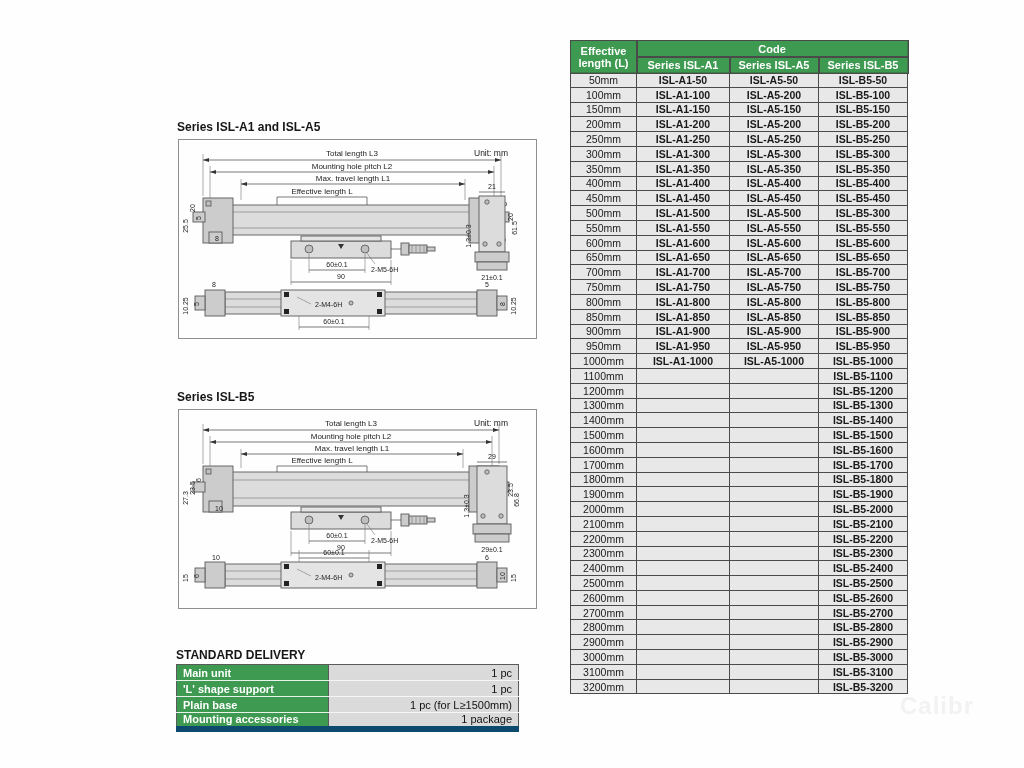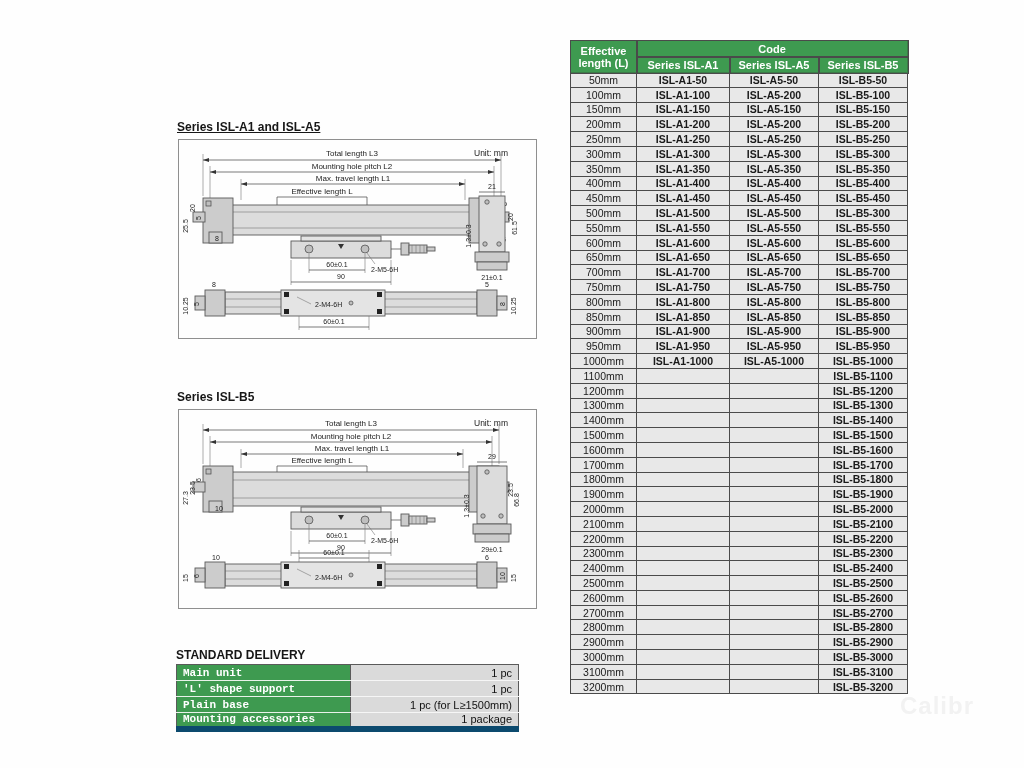--- a/index.html
+++ b/index.html
@@ -23,21 +23,21 @@
   .plate { fill:#e4e4e4; stroke:#5a5a5a; stroke-width:0.9; }
   .arr { fill:#333; stroke:none; }
   .scr { fill:#bfbfbf; stroke:#444; stroke-width:0.7; }
   .blk { fill:#222; stroke:none; }
 
   
   #delivery-table { position:absolute; left:176px; top:664px; width:343px;
     border-collapse:collapse; table-layout:fixed; font-size:11px; }
   #delivery-table td { height:16px; border:1px solid #5a5a5a; padding:0 6px; }
   #delivery-table td.item { background:var(--green); color:#ffffff; font-weight:bold;
-    border-bottom:1px solid #e9f2ea; width:174px;font-family:Liberation Mono, monospace; }
+    border-bottom:1px solid #e9f2ea; width:152px; }
   #delivery-table td.qty { background:#dadada; color:#111; border-bottom:1px solid #f6f6f6;text-align:right; }
   #delivery-table tr:last-child td { border-bottom:6px solid #0c4a6e; }
 
   
   #code-table { position:absolute; left:570px; top:40px; width:337px;
     border-collapse:collapse; table-layout:fixed; font-size:10.5px; }
   #code-table th, #code-table td { border:1px solid #4a4a4a; text-align:center;
     overflow:hidden; white-space:nowrap; }
   #code-table thead th { background:var(--green); color:#fff; font-weight:bold;
     font-size:11px; height:16px; border-color:#3c7a48; outline:1px solid #4a4a4a; }
@@ -50,21 +50,21 @@
   #code-table col.c3 { width:89px; }
 
   #watermark { position:absolute; left:900px; top:692px; font-size:24px; font-weight:bold;
     color:#f2f2f2; letter-spacing:1px; user-select:none; }
 </style>
 </head>
 <body>
 
 <div id="page">
 
-  <div class="section-title" style="left:177px; top:120px;text-decoration:underline;">Series ISL-A1 and ISL-A5</div>
+  <div class="section-title" style="left:177px; top:120px;">Series ISL-A1 and ISL-A5</div>
 
   <div class="diagram-box" style="top:139px;">
     <svg width="357" height="198" viewBox="0 0 357 198">
 
       <text class="unittxt" x="312" y="16" text-anchor="middle">Unit: mm</text>
 
       <g>
         <line class="ext" x1="24" y1="14" x2="24" y2="56"></line>
           <line class="ext" x1="322" y1="14" x2="322" y2="56"></line>
         <line class="dl" x1="24" y1="20" x2="322" y2="20"></line>

